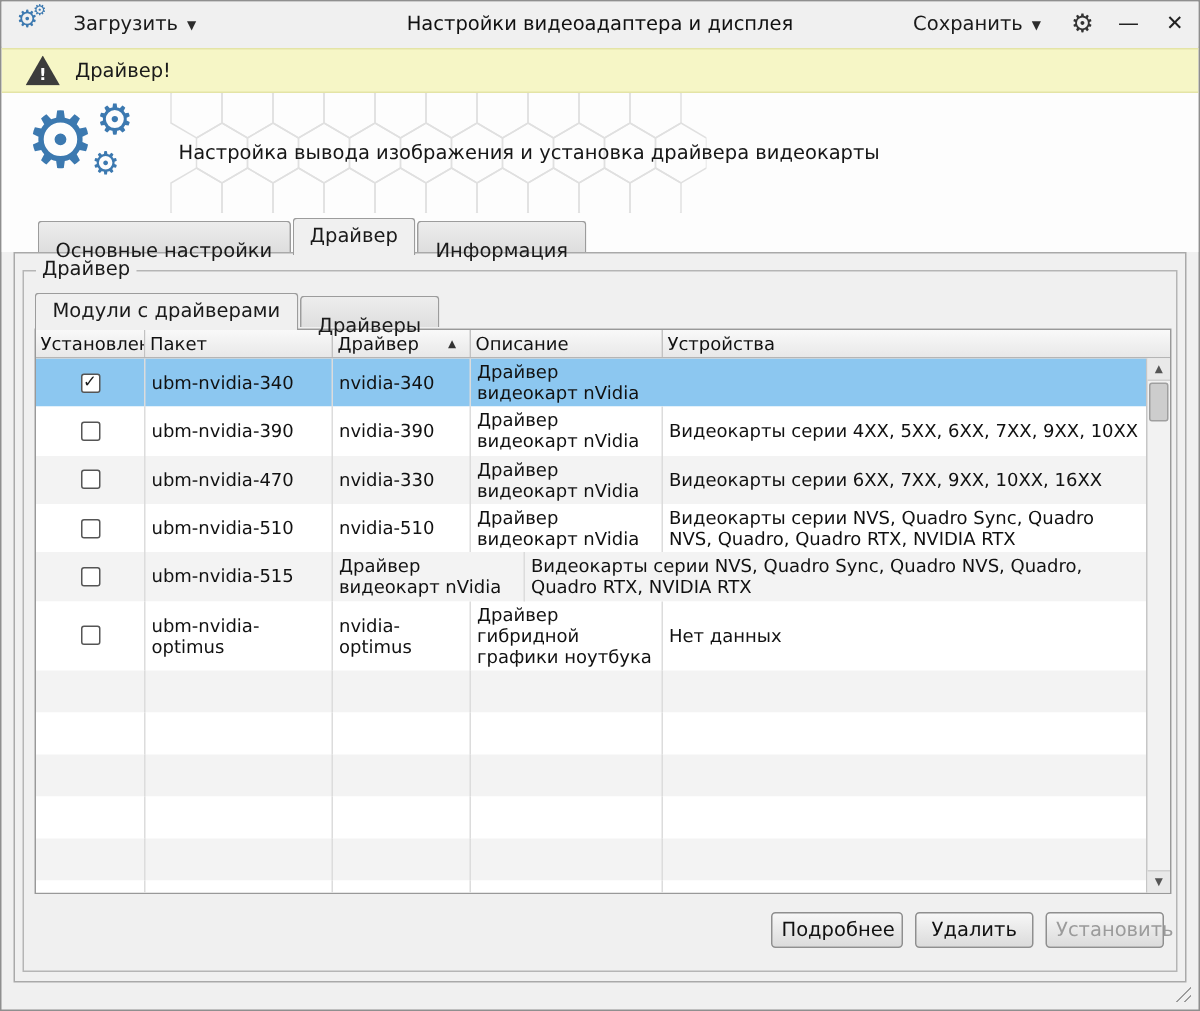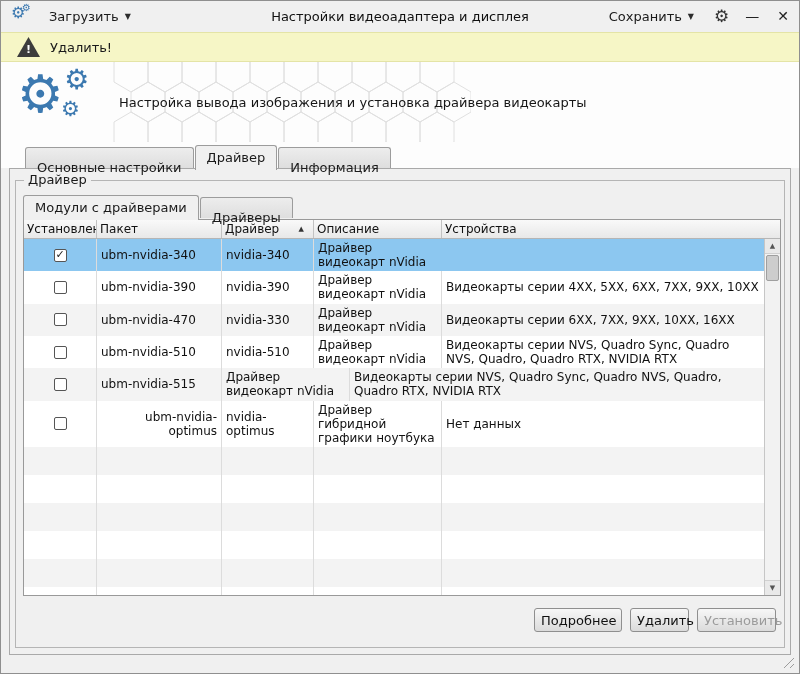--- a/index.html
+++ b/index.html
@@ -73,21 +73,21 @@
   .tbody { position:absolute; left:0; top:19px; width:740px; height:356px; overflow:hidden; }
   .trow { display:flex; min-height:31px; width:740px; }
   .trow.empty { height:28px; min-height:28px; }
   .tbody .trow:nth-child(odd)  { background:#f3f3f3; }
   .tbody .trow:nth-child(even) { background:#ffffff; }
   .tbody .trow.sel { background:#8cc7f0; }
   .td { border-right:1px solid #dcdcdc; padding:2px 4px; display:flex; align-items:center;
     font-size:12px; line-height:1.18; color:#111; overflow:hidden; }
   .td:last-child { border-right:none; }
   .c0 { width:73px; }  .td.c0 { justify-content:center; }
-  .c1 { width:125px;text-align:right; } .c2 { width:92px; } .c3 { width:128px; }
+  .c1 { width:125px; } .c2 { width:92px; } .c3 { width:128px; }
   .c4 { flex:1; }
   .cb { width:13px; height:13px; background:#fff; border:1px solid #555; border-radius:2px;
     display:flex; align-items:center; justify-content:center; }
   .cb .ck { display:none; font-style:normal; font-size:11px; line-height:1; color:#1a1a1a; margin-top:-1px; }
   .cb.checked .ck { display:block; }
 
   
   .vscroll { position:absolute; top:19px; right:0; width:16px; height:356px;
     background:#f2f2f2; border-left:1px solid #c6c6c6; }
   .sb-btn { position:absolute; left:0; right:0; height:15px; background:#e9e9e9;
@@ -95,21 +95,21 @@
   .sb-btn.up { top:0; border-bottom:1px solid #d0d0d0; }
   .sb-btn.down { bottom:0; border-top:1px solid #d0d0d0; }
   .sb-thumb { position:absolute; top:16px; left:1px; width:13px; height:26px;
     background:#cdcdcd; border:1px solid #9f9f9f; border-radius:2px; }
 
   
   .btnrow { position:absolute; top:607px; right:23px; display:flex; gap:8px; }
   .pbtn { height:24px; border:1px solid #8f8f8f; border-radius:3px;
     background:linear-gradient(#f7f7f7,#dbdbdb); color:#111; font-size:13px;
     font-family:"DejaVu Sans","Liberation Sans",sans-serif; padding:0 6px; }
-  .pbtn.b0 { width:88px; } .pbtn.b1 { width:59px; } .pbtn.b2 { width:79px; }
+  .pbtn.b0 { width:88px; } .pbtn.b1 { width:79px; } .pbtn.b2 { width:79px; }
   .pbtn.disabled { color:#9b9b9b; }
 
   
   .grip { position:absolute; right:5px; bottom:5px; width:13px; height:13px;
     background:repeating-linear-gradient(135deg, transparent 0 3px, #9c9c9c 3px 4px);
     clip-path:polygon(100% 0, 100% 100%, 0 100%); }
 </style>
 </head>
 <body>
 
@@ -132,21 +132,21 @@
     </div>
     <span class="tb-gear">⚙</span>
     <span class="tb-min">—</span>
     <span class="tb-close">✕</span>
   </div>
 
   <div class="warnbar">
     <span class="warn-icon">
       <span>!</span>
     </span>
-    <span class="warn-text">Удалить!</span>
+    <span class="warn-text">Драйвер!</span>
   </div>
 
   <div class="header">
     <svg class="hexbg" width="360" height="80" aria-hidden="true">
       <defs>
         <path id="hx" d="M0 -20 L17 -10 L17 10 L0 20 L-17 10 L-17 -10 Z" fill="none" stroke="#e0e0e0" stroke-width="1"></path>
       </defs>
       <use href="#hx" x="20" y="10"></use>
         <use href="#hx" x="54" y="10"></use>
         <use href="#hx" x="88" y="10"></use>

